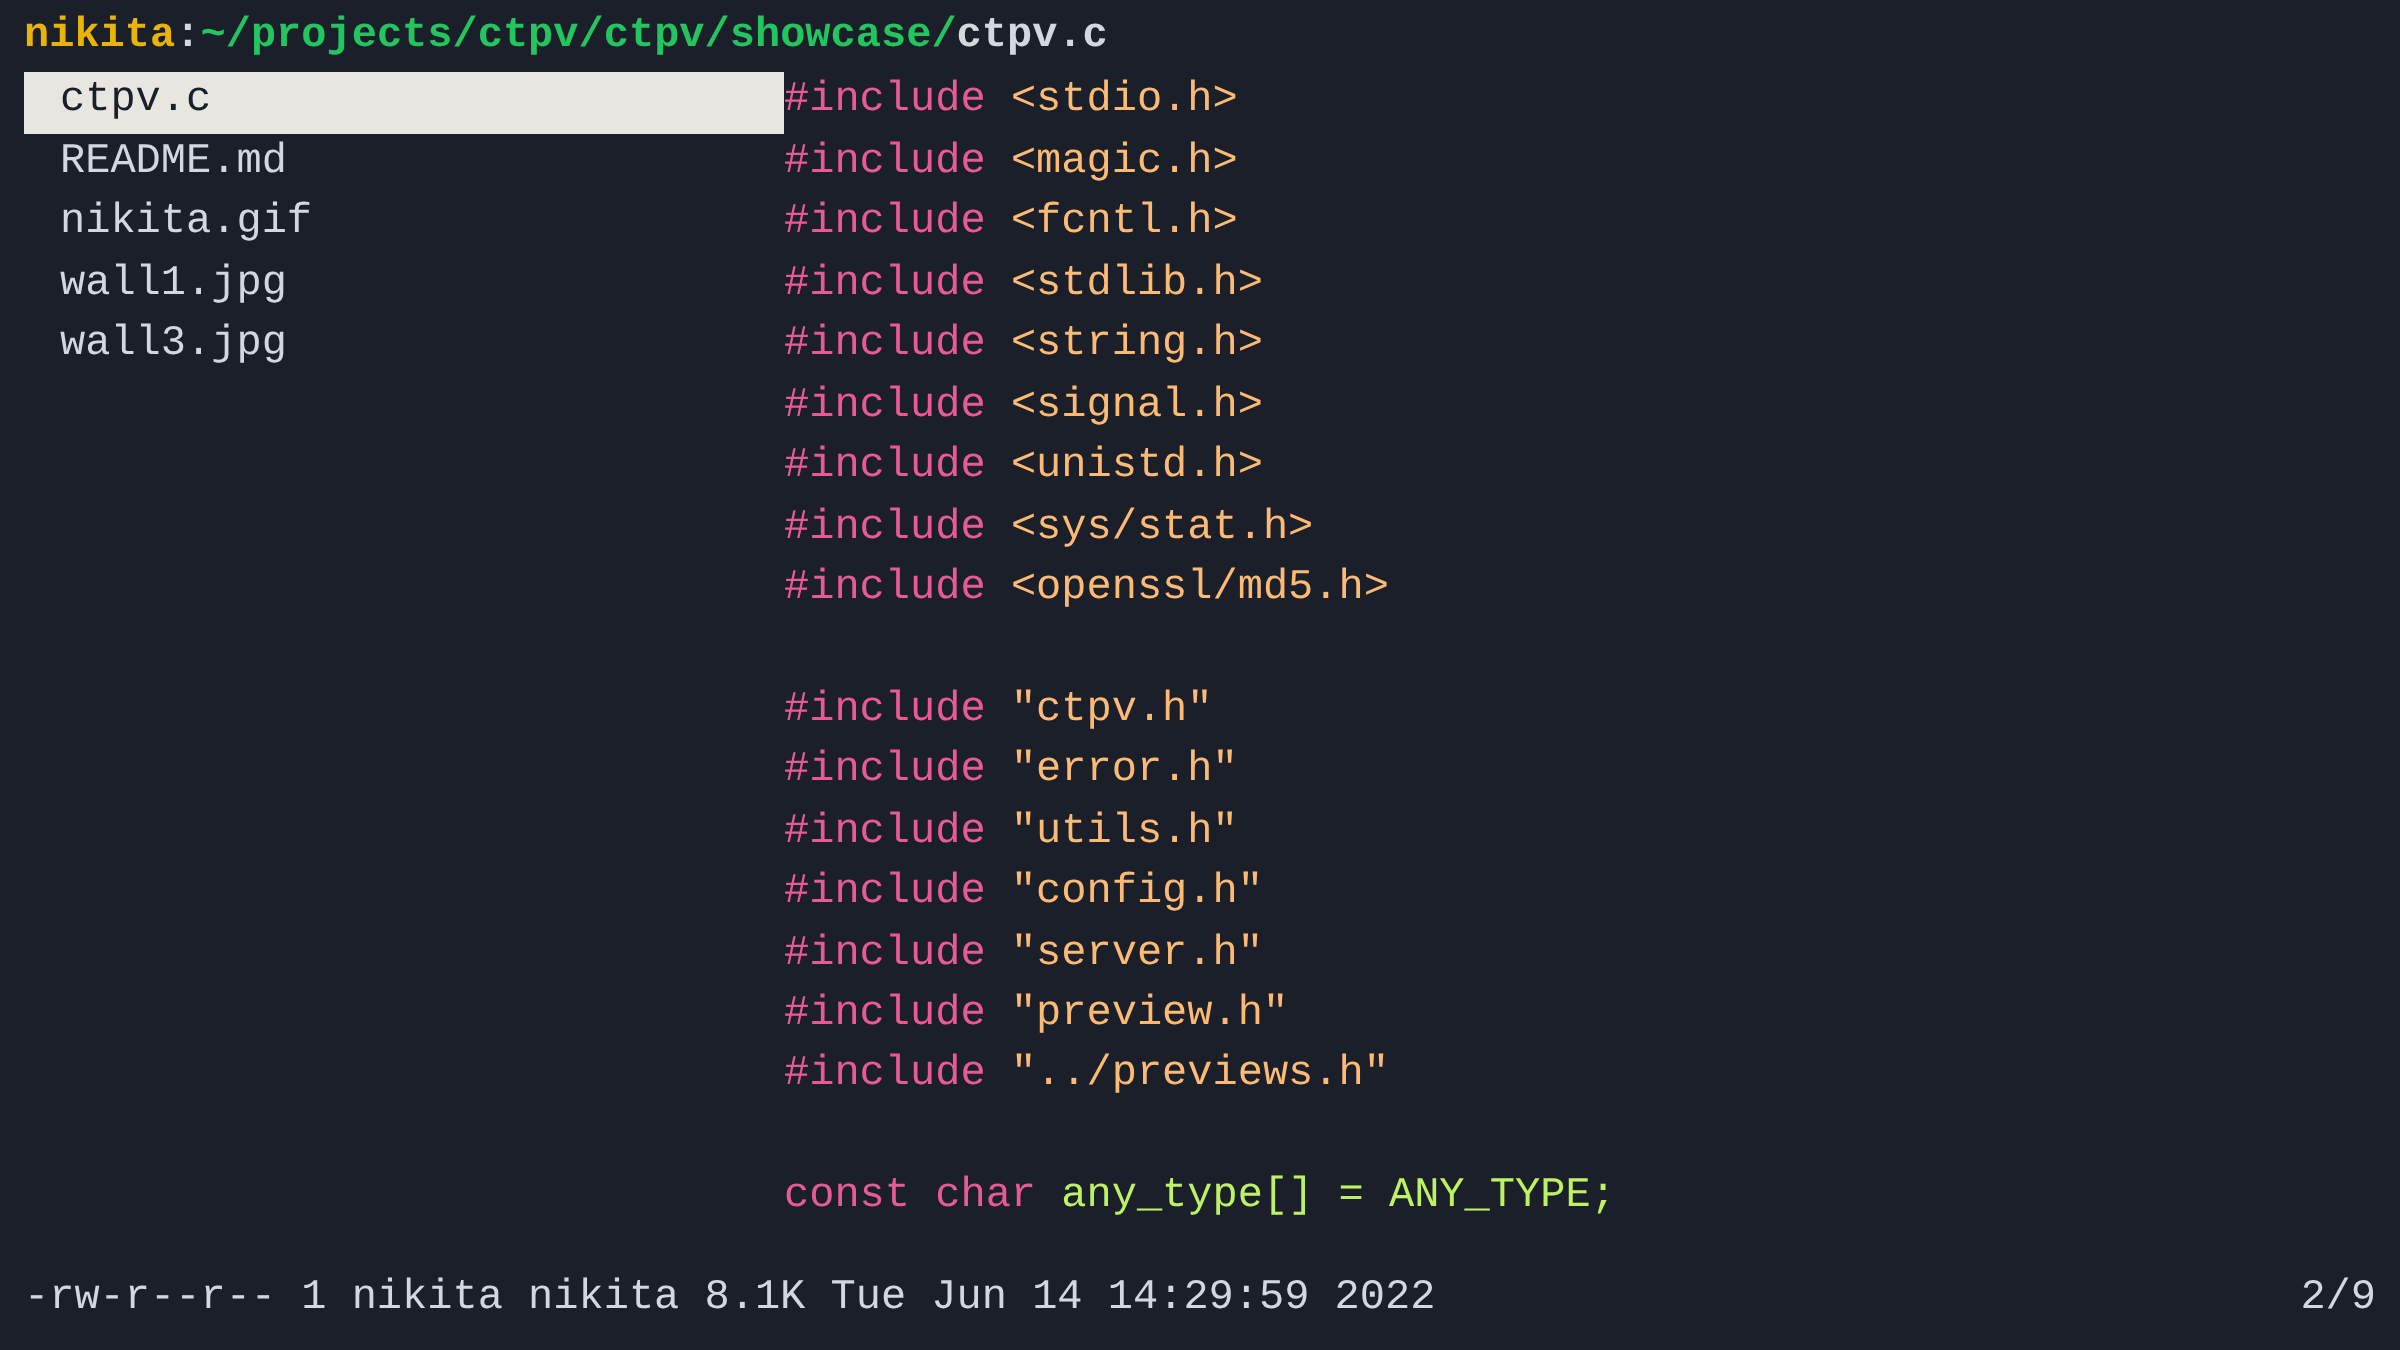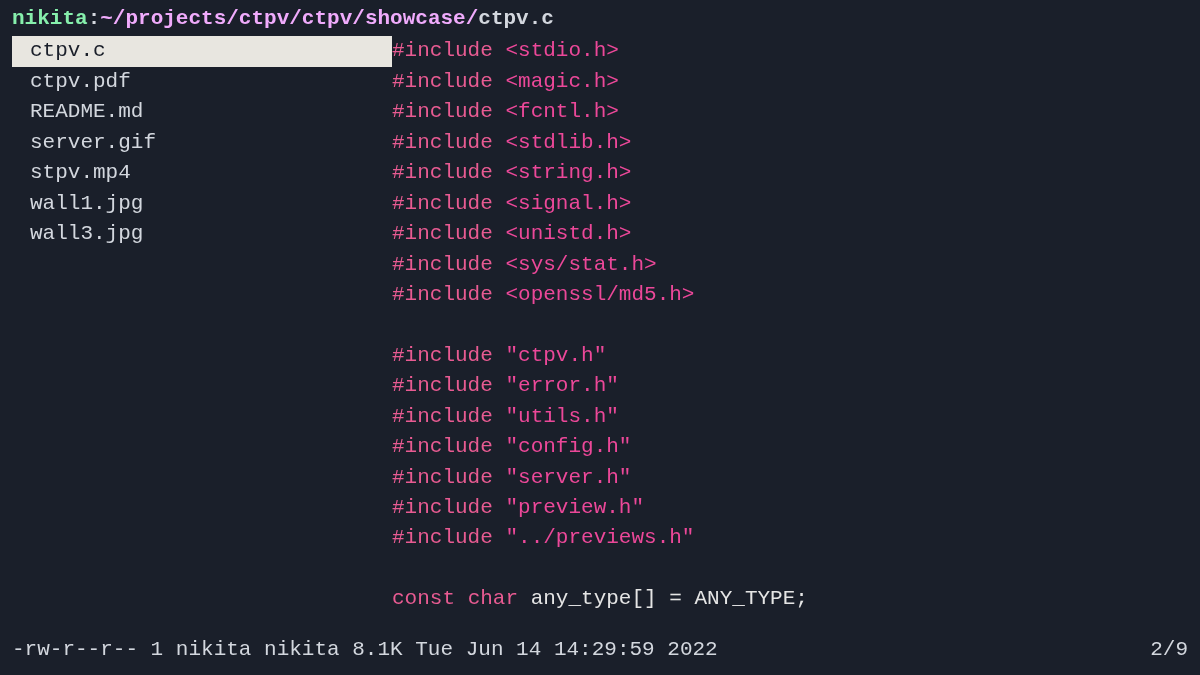--- a/index.html
+++ b/index.html
@@ -16,23 +16,23 @@
       width: 1200px;
       height: 675px;
       overflow: hidden;
       position: relative;
     }
     .header-bar {
       padding: 4px 12px 2px 12px;
       font-weight: bold;
       white-space: pre;
     }
-    .user { color: #86efac; }
+    .user { color: #eab308; }
     .colon { color: #d3d7de; }
-    .path { color: #f0abfc; }
+    .path { color: #22c55e; }
     .preview-name { color: #d3d7de; }
     
     .main-area {
       display: flex;
       padding: 0 12px;
     }
     .file-list {
       width: 380px;
       flex-shrink: 0;
     }
@@ -46,22 +46,22 @@
     }
     
     .preview-pane {
       flex: 1;
       white-space: pre;
     }
     .code-line {
       padding: 0;
     }
     .kw { color: #e85b92; margin-top: 20px; }
-    .hdr { color: #ec4899; }
-    .plain { color: #e5e5e5; }
+    .hdr { color: #fdba74; }
+    .plain { color: #bef264; }
     
     .status-bar {
       position: absolute;
       bottom: 10px;
       left: 12px;
       right: 12px;
       display: flex;
       justify-content: space-between;
       white-space: pre;
       color: #d3d7de;
@@ -69,24 +69,22 @@
     }
   </style>
 </head>
 <body>
 
 <div class="header-bar"><span class="user">nikita</span><span class="colon">:</span><span class="path">~/projects/ctpv/ctpv/showcase/</span><span class="preview-name">ctpv.c</span></div>
 
 <div class="main-area">
   <div class="file-list" id="file-list">
       <div class="file-item selected">ctpv.c</div>
-      <div class="file-item">ctpv.pdf</div>
       <div class="file-item">README.md</div>
-      <div class="file-item">server.gif</div>
-      <div class="file-item">stpv.mp4</div>
+      <div class="file-item">nikita.gif</div>
       <div class="file-item">wall1.jpg</div>
       <div class="file-item">wall3.jpg</div>
     </div>
   <div class="preview-pane" id="preview-pane"><div class="code-line"><span class="kw">#include</span><span class="plain"> </span><span class="hdr">&lt;stdio.h&gt;</span></div><div class="code-line"><span class="kw">#include</span><span class="plain"> </span><span class="hdr">&lt;magic.h&gt;</span></div><div class="code-line"><span class="kw">#include</span><span class="plain"> </span><span class="hdr">&lt;fcntl.h&gt;</span></div><div class="code-line"><span class="kw">#include</span><span class="plain"> </span><span class="hdr">&lt;stdlib.h&gt;</span></div><div class="code-line"><span class="kw">#include</span><span class="plain"> </span><span class="hdr">&lt;string.h&gt;</span></div><div class="code-line"><span class="kw">#include</span><span class="plain"> </span><span class="hdr">&lt;signal.h&gt;</span></div><div class="code-line"><span class="kw">#include</span><span class="plain"> </span><span class="hdr">&lt;unistd.h&gt;</span></div><div class="code-line"><span class="kw">#include</span><span class="plain"> </span><span class="hdr">&lt;sys/stat.h&gt;</span></div><div class="code-line"><span class="kw">#include</span><span class="plain"> </span><span class="hdr">&lt;openssl/md5.h&gt;</span></div><div class="code-line">&nbsp;</div><div class="code-line"><span class="kw">#include</span><span class="plain"> </span><span class="hdr">"ctpv.h"</span></div><div class="code-line"><span class="kw">#include</span><span class="plain"> </span><span class="hdr">"error.h"</span></div><div class="code-line"><span class="kw">#include</span><span class="plain"> </span><span class="hdr">"utils.h"</span></div><div class="code-line"><span class="kw">#include</span><span class="plain"> </span><span class="hdr">"config.h"</span></div><div class="code-line"><span class="kw">#include</span><span class="plain"> </span><span class="hdr">"server.h"</span></div><div class="code-line"><span class="kw">#include</span><span class="plain"> </span><span class="hdr">"preview.h"</span></div><div class="code-line"><span class="kw">#include</span><span class="plain"> </span><span class="hdr">"../previews.h"</span></div><div class="code-line">&nbsp;</div><div class="code-line"><span class="kw">const</span><span class="plain"> </span><span class="kw">char</span><span class="plain"> any_type[] = ANY_TYPE;</span></div></div>
 </div>
 
 <div class="status-bar">
   <span>-rw-r--r-- 1 nikita nikita 8.1K Tue Jun 14 14:29:59 2022</span>
   <span>2/9</span>
 </div>

